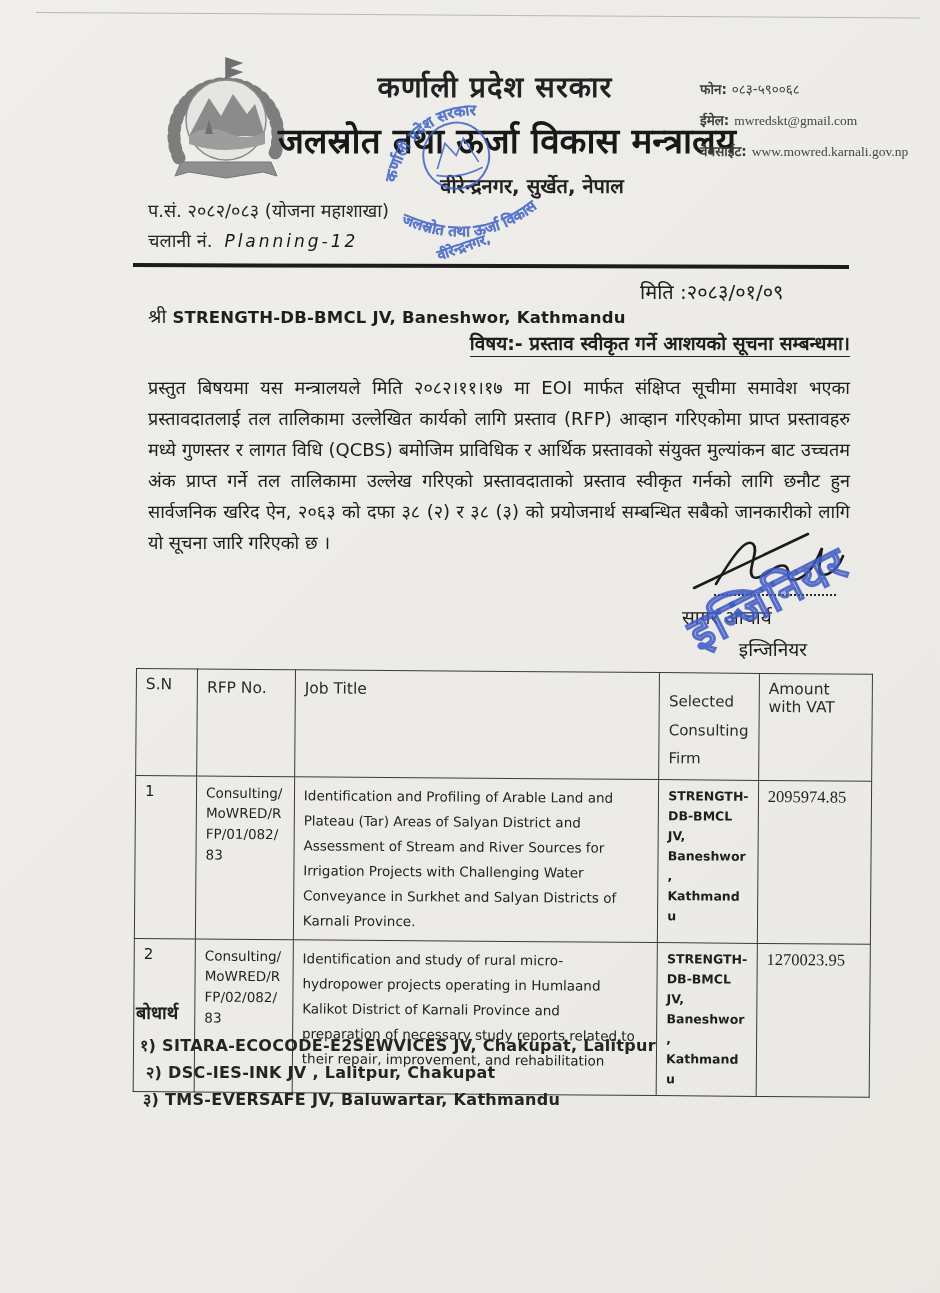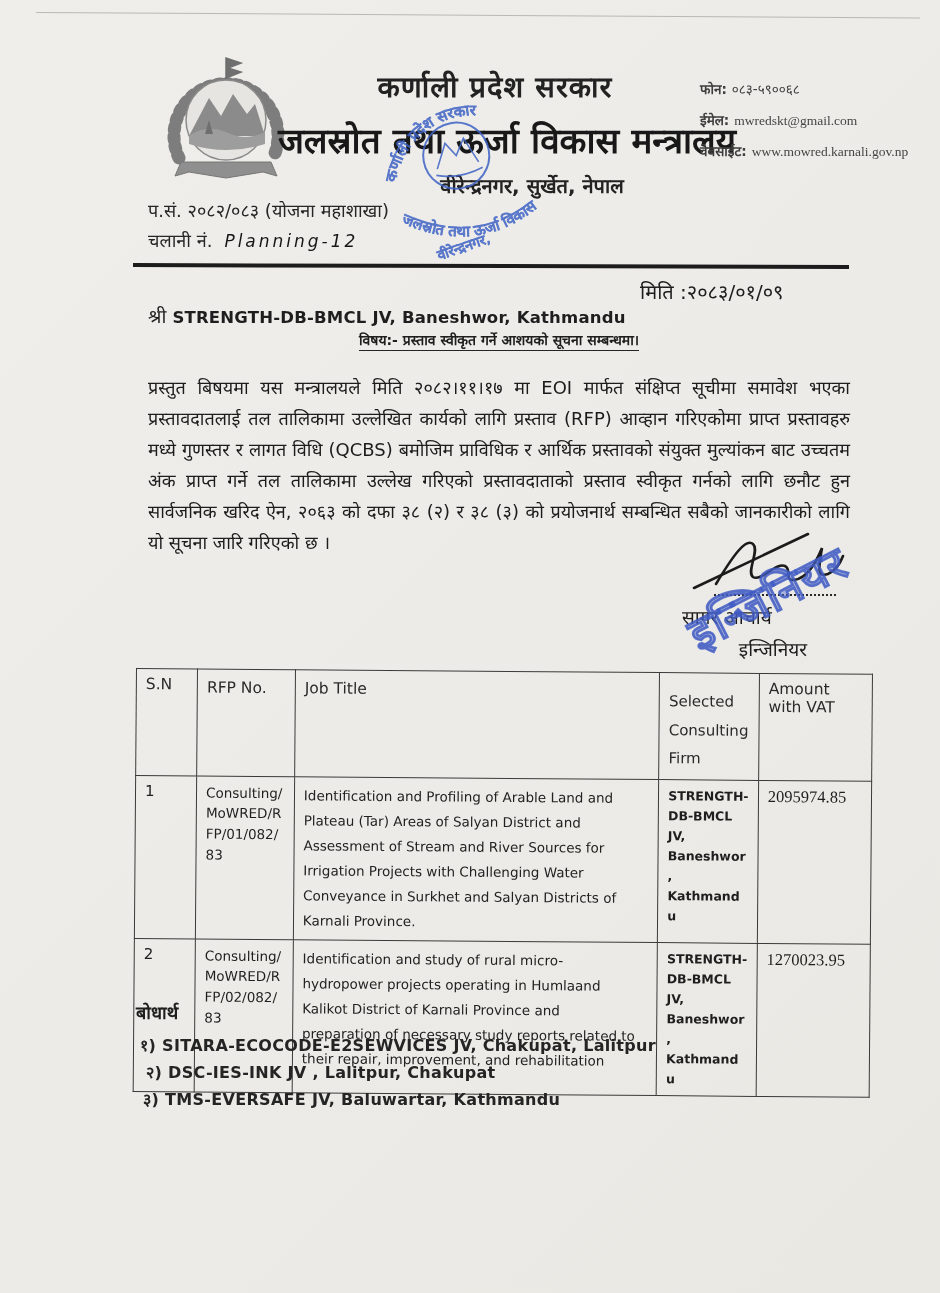--- a/index.html
+++ b/index.html
@@ -23,21 +23,21 @@
   .contact .lbl{font-weight:600;margin-right:5px;}
   .contact .val-lat{font-family:"Liberation Serif","DejaVu Serif",serif;font-size:13.5px;color:#454545;}
   .ref-line{left:148px;top:198px;font-size:18px;color:#262626;}
   .dispatch{left:148px;top:228px;font-size:18px;color:#262626;}
   .dispatch .hand{font-style:italic;letter-spacing:3px;font-size:17px;padding-left:12px;color:#161616;}
   .rule{left:133px;top:264px;width:716px;height:3.5px;background:#1c1c1c;transform:rotate(.15deg);}
   
   .date-line{top:278px;left:640px;width:210px;font-size:20px;color:#1d1d1d;}
   .addressee{left:148px;top:303px;font-size:19px;}
   .addressee .name{font-weight:700;font-size:16.5px;letter-spacing:.2px;}
-  .subject{left:148px;top:330px;width:702px;text-align:center;font-size:14px;font-weight:600;}
+  .subject{left:148px;top:330px;width:702px;text-align:right;font-size:19px;font-weight:600;}
   .subject span{border-bottom:1.6px solid #242424;padding-bottom:2px;}
   .body-par{left:148px;top:372px;width:702px;font-size:18px;line-height:31px;text-align:justify;color:#1c1c1c;}
   
   .signature-svg{left:688px;top:522px;width:172px;height:76px;}
   .sig-dots{left:714px;top:594px;width:122px;border-bottom:2.2px dotted #2a2a2a;height:0;}
   .sig-name{left:682px;top:604px;width:182px;text-align:left;font-size:19px;color:#1c1c1c;}
   .sig-title{left:682px;top:636px;width:182px;text-align:center;font-size:19px;color:#1c1c1c;}
   .eng-stamp{
     left:660px;top:566px;width:215px;text-align:center;font-size:45px;font-weight:700;
     transform:rotate(-27deg);letter-spacing:2px;

